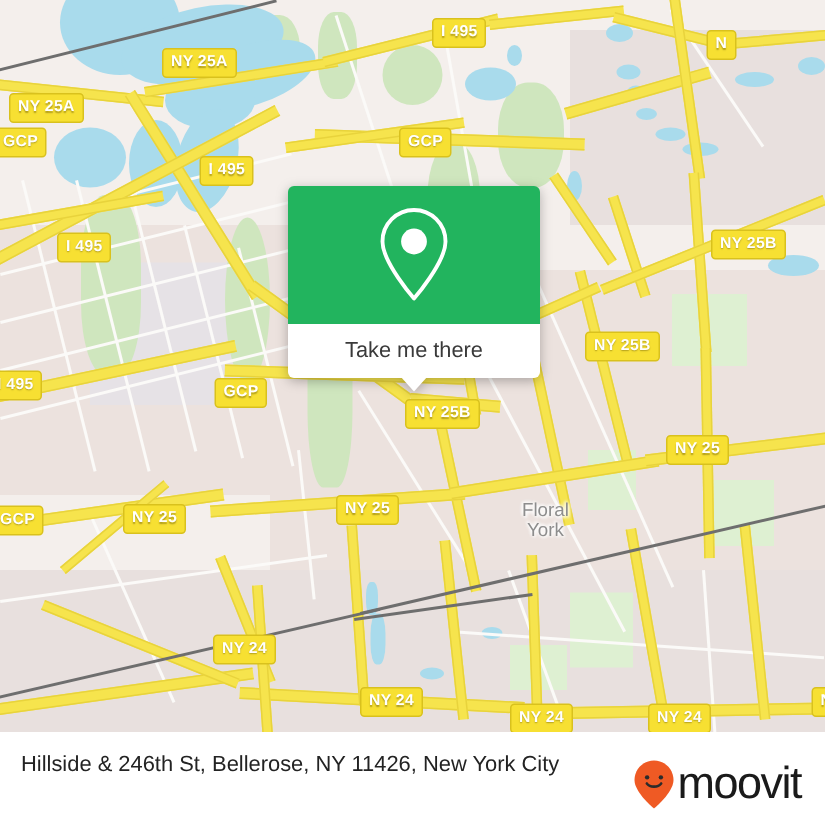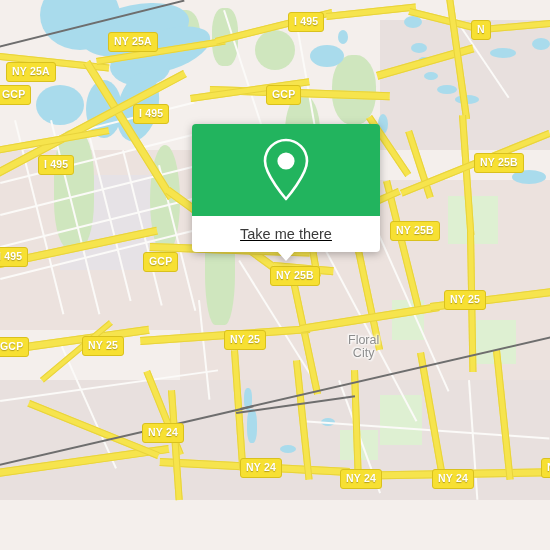--- a/index.html
+++ b/index.html
@@ -26,23 +26,23 @@
   
   .shield{position:absolute;background:#f7e032;border:1.4px solid #d9c11d;border-radius:3px;
           color:#ffffff;font-weight:bold;font-size:10.5px;line-height:1;
           padding:3px 5px 4px 5px;white-space:nowrap;
           text-shadow:0 1px 1px rgba(90,75,0,.45);letter-spacing:.2px;}
   .placelabel{position:absolute;color:#8d8d8d;font-size:12.5px;line-height:13px;font-weight:normal;
           text-align:center;white-space:pre-line;
           text-shadow:0 0 3px #fff,0 0 3px #fff,1px 1px 2px #fff,-1px -1px 2px #fff;}
 
   
-  #popup{position:absolute;left:192px;top:124px;width:188px;
+  #popup{position:absolute;left:192px;top:124px;width:168px;
          border-radius:4px;overflow:visible;
-         filter:drop-shadow(0 2px 4px rgba(0,0,0,.28));text-decoration:underline;}
+         filter:drop-shadow(0 2px 4px rgba(0,0,0,.28));}
   #popup-head{height:92px;background:#22b45e;border-radius:4px 4px 0 0;
               display:flex;align-items:center;justify-content:center;}
   #popup-foot{height:36px;background:#ffffff;border-radius:0 0 4px 4px;
               display:flex;align-items:center;justify-content:center;position:relative;}
   #popup-foot span{color:#3a3a3a;font-size:14.5px;}
   #popup-tail{position:absolute;left:50%;bottom:-9px;transform:translateX(-50%);
               width:0;height:0;border-left:9px solid transparent;border-right:9px solid transparent;
               border-top:10px solid #ffffff;}
 
   
@@ -207,32 +207,44 @@
         <div class="shield" style="left: 82px; top: 336px;">NY 25</div>
         <div class="shield" style="left: 142px; top: 423px;">NY 24</div>
         <div class="shield" style="left: 240px; top: 458px;">NY 24</div>
         <div class="shield" style="left: 340px; top: 469px;">NY 24</div>
         <div class="shield" style="left: 432px; top: 469px;">NY 24</div>
         <div class="shield" style="left: 541px; top: 458px;">NY 24</div>
       </div>
 
     <div id="places">
         <div class="placelabel" style="left: 348px; top: 334px;">Floral
-City</div>
+York</div>
       </div>
 
     <div id="popup">
       <div id="popup-head">
         <svg width="54" height="66" viewBox="0 0 54 66">
           <path d="M27 3 C15.4 3 6 12.4 6 24 C6 38 27 62 27 62 C27 62 48 38 48 24 C48 12.4 38.6 3 27 3 Z" fill="none" stroke="#ffffff" stroke-width="2.6" stroke-linejoin="round"></path>
           <circle cx="27" cy="24" r="8.6" fill="#ffffff"></circle>
         </svg>
       </div>
       <div id="popup-foot">
         <span>Take me there</span>
         <div id="popup-tail"></div>
       </div>
     </div>
   </div>
 
 
+  <div id="infobar">
+    <div id="addr">Hillside &amp; 246th St, Bellerose, NY 11426, New York City</div>
+    <div id="logo">
+      <svg width="30" height="34" viewBox="0 0 30 34">
+        <path d="M15 1 C7.8 1 2 6.8 2 14 C2 22.5 15 33 15 33 C15 33 28 22.5 28 14 C28 6.8 22.2 1 15 1 Z" fill="#ef5a24"></path>
+        <circle cx="10.4" cy="12.2" r="1.45" fill="#2b2b2b"></circle>
+        <circle cx="19.6" cy="12.2" r="1.45" fill="#2b2b2b"></circle>
+        <path d="M10.2 16.3 C12.2 19.1 17.8 19.1 19.8 16.3" fill="none" stroke="#2b2b2b" stroke-width="1.7" stroke-linecap="round"></path>
+      </svg>
+      <span id="logo-text">moovit</span>
+    </div>
+  </div>
 
 </div>
 
 </body></html>

